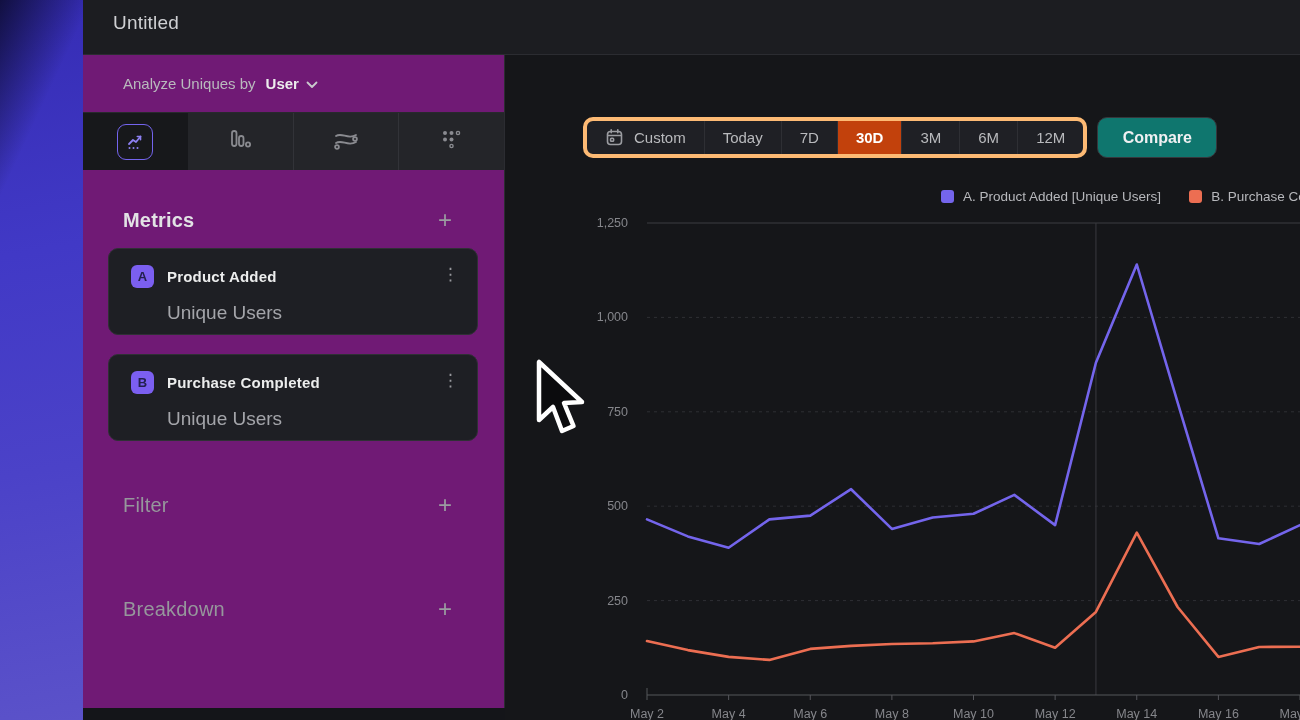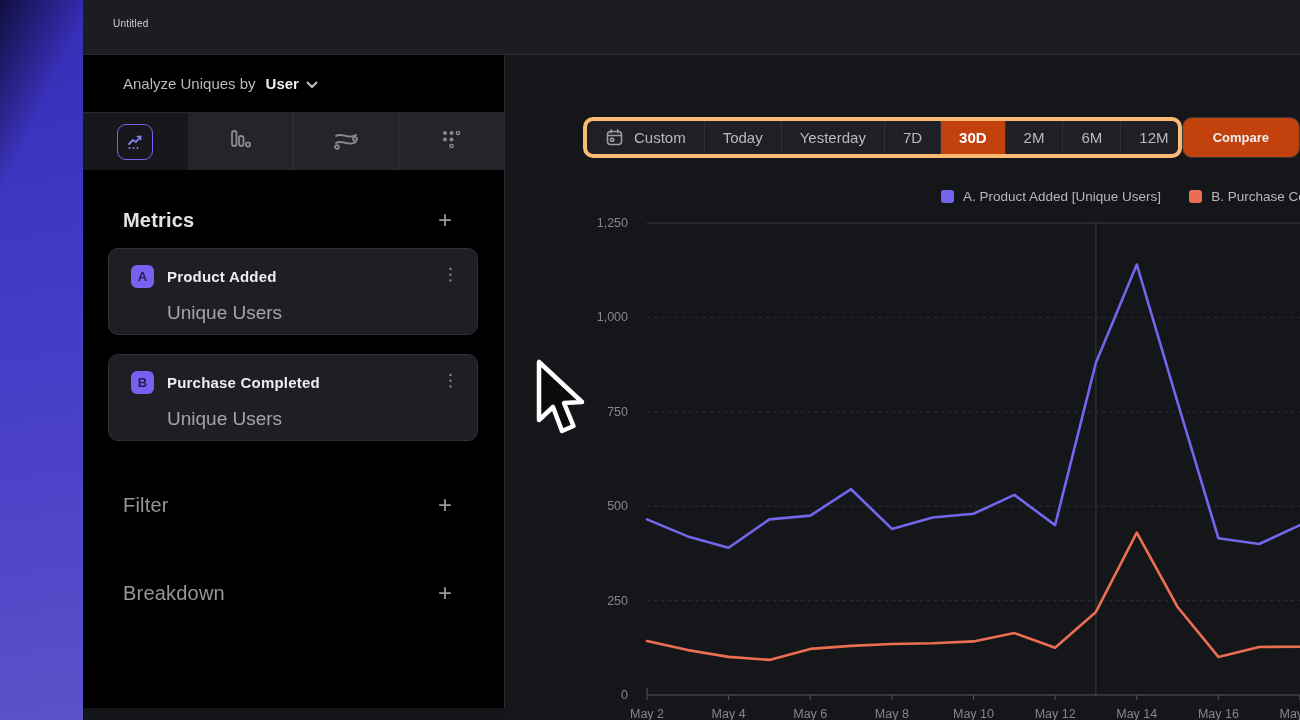--- a/index.html
+++ b/index.html
@@ -9,25 +9,25 @@
 
   
   .accent-strip { position:absolute; left:0; top:0; width:83px; height:720px;
     background:linear-gradient(170deg,#352cb4 0%,#4139c6 35%,#4b42c8 65%,#5b52c9 100%); }
   .accent-strip::before { content:""; position:absolute; inset:0;
     background:linear-gradient(115deg,rgba(5,6,26,.75) 0%,rgba(5,6,26,0) 22%); }
 
   
   .top-header { position:absolute; left:83px; right:0; top:0; height:55px;
     background:#1c1d21; border-bottom:1px solid #2b2c31; display:flex; align-items:center; }
-  .doc-title { margin-left:30px; margin-top:-8px; color:#cfd0d3; font-size:10px; letter-spacing:.2px; }
+  .doc-title { margin-left:30px; margin-top:-8px; color:#cfd0d3; font-size:19px; letter-spacing:.2px; }
 
   
   .sidebar { position:absolute; left:83px; top:55px; width:422px; bottom:12px;
-    background:#000000; border-right:1px solid #2b2c31; }
+    background:#701a75; border-right:1px solid #2b2c31; }
   .analyze-row { height:58px; border-bottom:1px solid #28292d; display:flex; align-items:center; padding-left:40px; }
   .analyze-label { color:#b9babd; font-size:15px; }
   .analyze-picker { display:flex; align-items:center; margin-left:10px; cursor:pointer; }
   .analyze-value { color:#eceded; font-size:15px; font-weight:700; }
   .chev { margin-left:7px; }
 
   
   .tabstrip { height:57px; display:flex; }
   .tabcell { flex:1 1 0; display:flex; align-items:center; justify-content:center; }
   .tabcell.inactive { background:#242529; }
@@ -49,35 +49,35 @@
   .metric-card + .metric-card { margin-top:19px; }
   .metric-row { display:flex; align-items:center; }
   .metric-badge { width:23px; height:23px; border-radius:6px; background:#7b5ff0;
     color:#23204e; font-size:13px; font-weight:700; display:flex; align-items:center; justify-content:center; }
   .metric-name { margin-left:13px; color:#eceded; font-size:15px; font-weight:700; letter-spacing:.2px; }
   .kebab { position:absolute; right:18px; top:16px; color:#97989d; font-size:17px;
     letter-spacing:0; line-height:1.2; cursor:pointer; }
   .metric-sub { margin:14px 0 0 36px; color:#a4a5aa; font-size:19px; }
 
   .filter-head { margin-top:52px; }
-  .breakdown-head { margin-top:64px; }
+  .breakdown-head { margin-top:80px; }
 
   
   .main { position:absolute; left:505px; top:55px; right:0; bottom:0; background:#151619; }
 
   .toolbar { position:absolute; left:78px; top:62px; right:0; height:41px; display:flex; }
   .range-group { display:flex; height:41px; background:#1f2025; border:4px solid #fdba74;
     border-radius:10px; overflow:hidden; }
   .range-seg { display:flex; align-items:center; justify-content:center; padding:0 18px;
     color:#b9babd; font-size:15px; cursor:pointer; white-space:nowrap; }
   .range-seg + .range-seg { border-left:1px solid #2e2f34; }
   .range-seg.active { background:#c2410c; color:#ffffff; font-weight:700; }
   .range-seg .cal { margin-right:10px; display:flex; }
-  .compare-btn { height:41px; width:120px; background:#c2410c;
-    border:1px solid #36373c; border-radius:10px; color:#f0f0f2; font-size:13px; font-weight:700;
+  .compare-btn { margin-left:10px; height:41px; width:120px; background:#0f766e;
+    border:1px solid #36373c; border-radius:10px; color:#f0f0f2; font-size:16px; font-weight:700;
     display:flex; align-items:center; justify-content:center; cursor:pointer; }
 
   .legend { position:absolute; left:436px; top:134px; display:flex; align-items:center;
     white-space:nowrap; }
   .legend-item { display:flex; align-items:center; margin-right:28px; cursor:pointer; }
   .legend-swatch { width:13px; height:13px; border-radius:3px; margin-right:9px; }
   .legend-text { color:#b7b8bc; font-size:13.5px; }
 
   .chart-wrap { position:absolute; left:0; top:150px; width:795px; height:515px; }
   svg text { font-family:"Liberation Sans", sans-serif; }
@@ -207,30 +207,27 @@
               <path d="M6.2 1.8 v3 M12.8 1.8 v3 M2.8 7.5 h13.4"></path>
               <rect x="5.6" y="10.3" width="3" height="3" rx="0.8"></rect>
             </svg>
           </span>
           <span>Custom</span>
         </div>
         <div class="range-seg">
             <span>Today</span>
           </div>
         <div class="range-seg">
-            <span>Yesterday</span>
-          </div>
-        <div class="range-seg">
             <span>7D</span>
           </div>
         <div class="range-seg active">
             <span>30D</span>
           </div>
         <div class="range-seg">
-            <span>2M</span>
+            <span>3M</span>
           </div>
         <div class="range-seg">
             <span>6M</span>
           </div>
         <div class="range-seg">
             <span>12M</span>
           </div>
       </div>
       <div class="compare-btn">Compare</div>
     </div>

